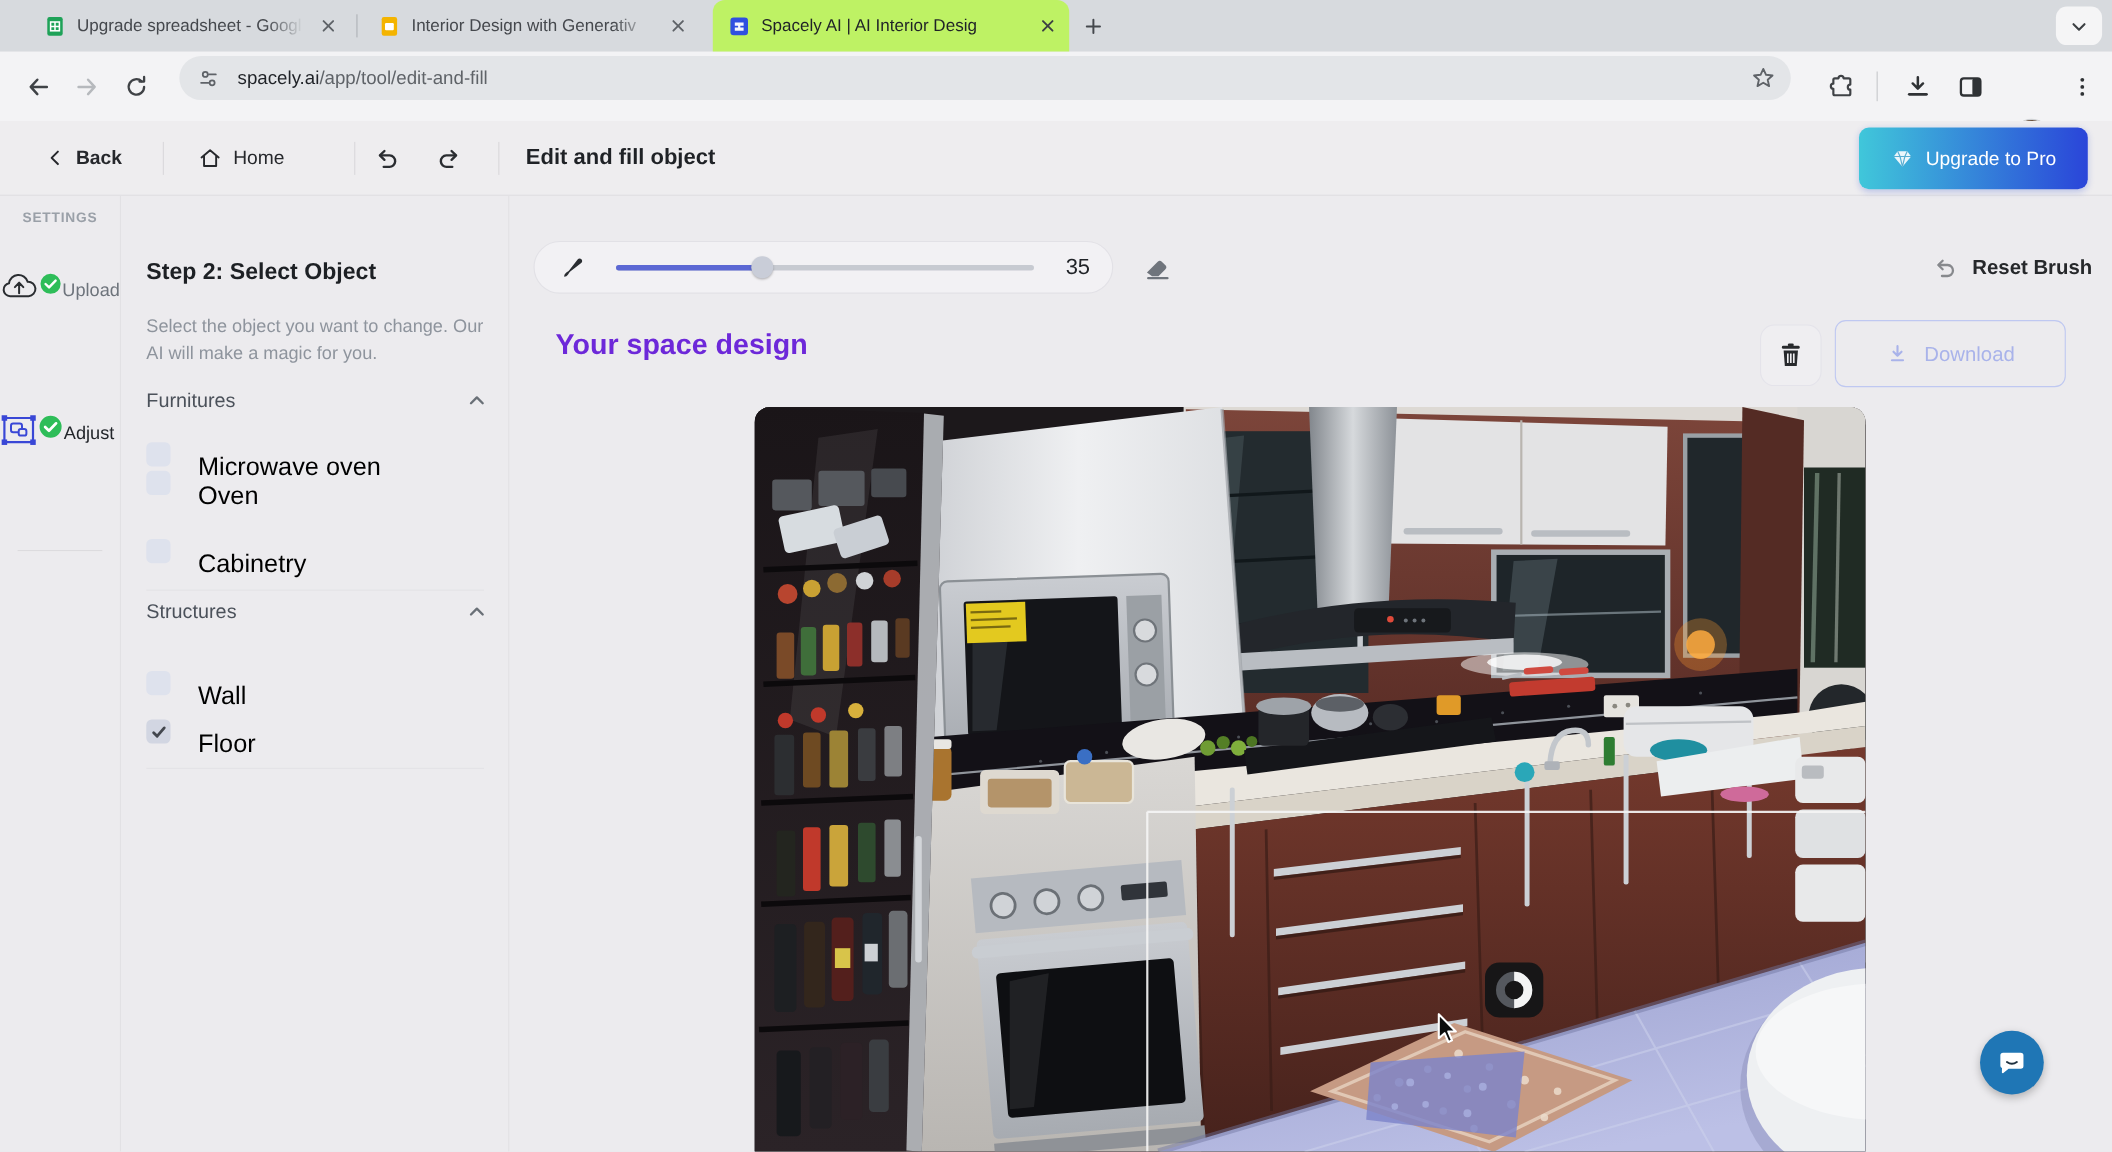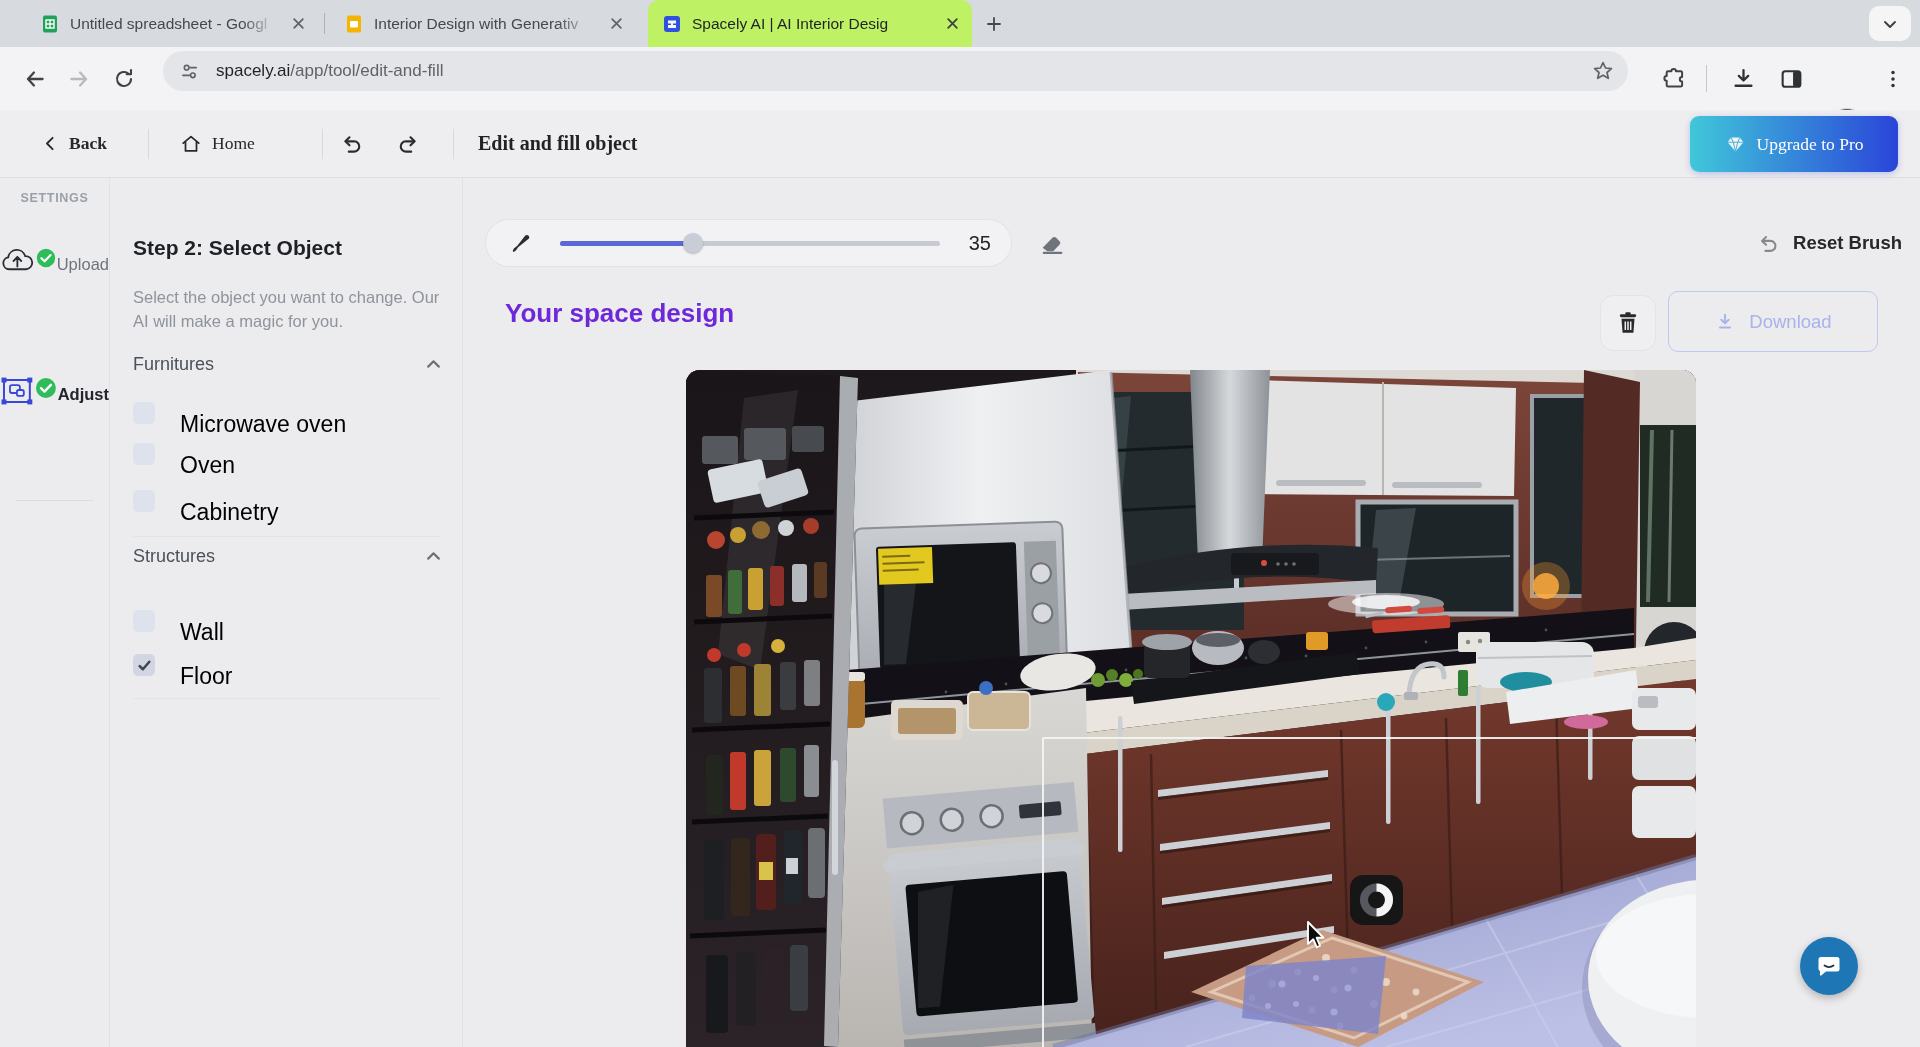--- a/index.html
+++ b/index.html
@@ -33,39 +33,39 @@
   .url-domain { color:#1f2227; font-size:17px; }
   .url-path { color:#5f6368; font-size:17px; }
   .url-star { position:absolute; right:13px; top:8px; }
   .tb-divider { position:absolute; left:1706px; top:18px; width:1px; height:27px; background:#c5c7cb; }
   .avatar { position:absolute; left:1829px; top:61px; width:36px; height:36px; border-radius:50%;
             background:radial-gradient(circle at 50% 42%, #9a7a5e 0 34%, #5c4636 60%, #2e241d 100%);
             border:1px solid #d0d2d5; }
 
   
   .appheader { position:absolute; left:0; top:110px; width:1920px; height:68px; background:#eeedef;
-               border-bottom:1px solid #dfdee1;font-family:Liberation Serif, serif; }
+               border-bottom:1px solid #dfdee1; }
   .ah-item { position:absolute; top:0; height:67px; display:flex; align-items:center; gap:10px;
              color:#26282c; font-size:17.5px; font-weight:600; }
   .ah-sep { position:absolute; top:19px; width:1px; height:30px; background:#d9d8db; }
   .ah-title { position:absolute; left:478px; top:0; height:67px; display:flex; align-items:center;
               font-size:20px; font-weight:700; color:#1f2226; }
   .upgrade { position:absolute; left:1690px; top:6px; width:208px; height:56px; border-radius:9px;
              background:linear-gradient(90deg,#40c7da,#2a45d9); color:#fff; display:flex;
              align-items:center; justify-content:center; gap:11px; font-size:17.5px; font-weight:500;
              box-shadow:0 2px 6px rgba(40,70,210,.25); cursor:pointer; }
 
   
   .rail { position:absolute; left:0; top:178px; width:110px; bottom:0; border-right:1px solid #e2e1e4; }
   .rail-label { position:absolute; top:13px; left:0; width:100%; text-align:center; font-size:12.5px;
                 font-weight:700; letter-spacing:.7px; color:#9aa0a8; }
   .rail-step { position:absolute; left:0; width:100%; display:flex; flex-direction:row; align-items:center; }
   .rail-step .chk { margin-top:-7px; }
   .rail-step .lbl { margin-top:6px; font-size:16.5px; color:#6e747c; }
-  .rail-step.active .lbl { font-weight:700; color:#22252a; }
+  .rail-step.active .lbl { font-weight:400; color:#22252a; }
   .rail-div { position:absolute; left:16px; right:16px; top:322px; height:1px; background:#dcdbde; }
 
   
   .panel { position:absolute; left:111px; top:178px; width:352px; bottom:0; border-right:1px solid #e2e1e4; }
   .step-title { position:absolute; left:22px; top:58px; font-size:21px; font-weight:700; color:#1d2024; }
   .step-desc  { position:absolute; left:22px; top:108px; width:318px; font-size:16.5px; line-height:1.45;
                 color:#8e949d; }
   .sec-head { position:absolute; left:22px; right:20px; display:flex; align-items:center;
               justify-content:space-between; font-size:18px; color:#4b515a; }
   .chk-row { position:absolute; left:22px; display:flex; align-items:center; height:26px; }
@@ -112,21 +112,21 @@
 <div id="screen">
 
   <div class="tabstrip">
     <div class="tab tab1">
       <svg class="fav" viewBox="0 0 20 20">
           <rect x="3" y="1.5" width="14" height="17" rx="2" fill="#1ea258"></rect>
           <rect x="6" y="6" width="8" height="8" fill="none" stroke="#fff" stroke-width="1.4"></rect>
           <line x1="6" y1="10" x2="14" y2="10" stroke="#fff" stroke-width="1.4"></line>
           <line x1="10" y1="6" x2="10" y2="14" stroke="#fff" stroke-width="1.4"></line>
         </svg>
-      <span class="ttl">Untitled spreadsheet - Googl</span>
+      <span class="ttl">Upgrade spreadsheet - Googl</span>
       <span class="cls">
           <svg width="13" height="13" viewBox="0 0 12 12">
             <path d="M2 2 L10 10 M10 2 L2 10" stroke="#5f6368" stroke-width="1.6" stroke-linecap="round"></path>
           </svg>
         </span>
     </div>
     <div class="tabsep" style="left:324px"></div>
     <div class="tab tab2">
       <svg class="fav" viewBox="0 0 20 20">
           <rect x="3" y="1.5" width="14" height="17" rx="2" fill="#f4b400"></rect>
@@ -302,21 +302,21 @@
     <div class="sec-head" style="top:176px">
       <span>Furnitures</span>
       <svg width="17" height="17" viewBox="0 0 16 16">
           <path d="M3 10 L8 5 L13 10" fill="none" stroke="#6a7077" stroke-width="2" stroke-linecap="round" stroke-linejoin="round"></path>
         </svg>
     </div>
     <div class="chk-row" style="top:222px">
       <span class="cbox"></span>
       <span class="lbl">Microwave oven</span>
     </div>
-    <div class="chk-row" style="top:263px">
+    <div class="chk-row" style="top:248px">
       <span class="cbox"></span>
       <span class="lbl">Oven</span>
     </div>
     <div class="chk-row" style="top:310px">
       <span class="cbox"></span>
       <span class="lbl">Cabinetry</span>
     </div>
 
     <div class="panel-div" style="top:358px"></div>
 

